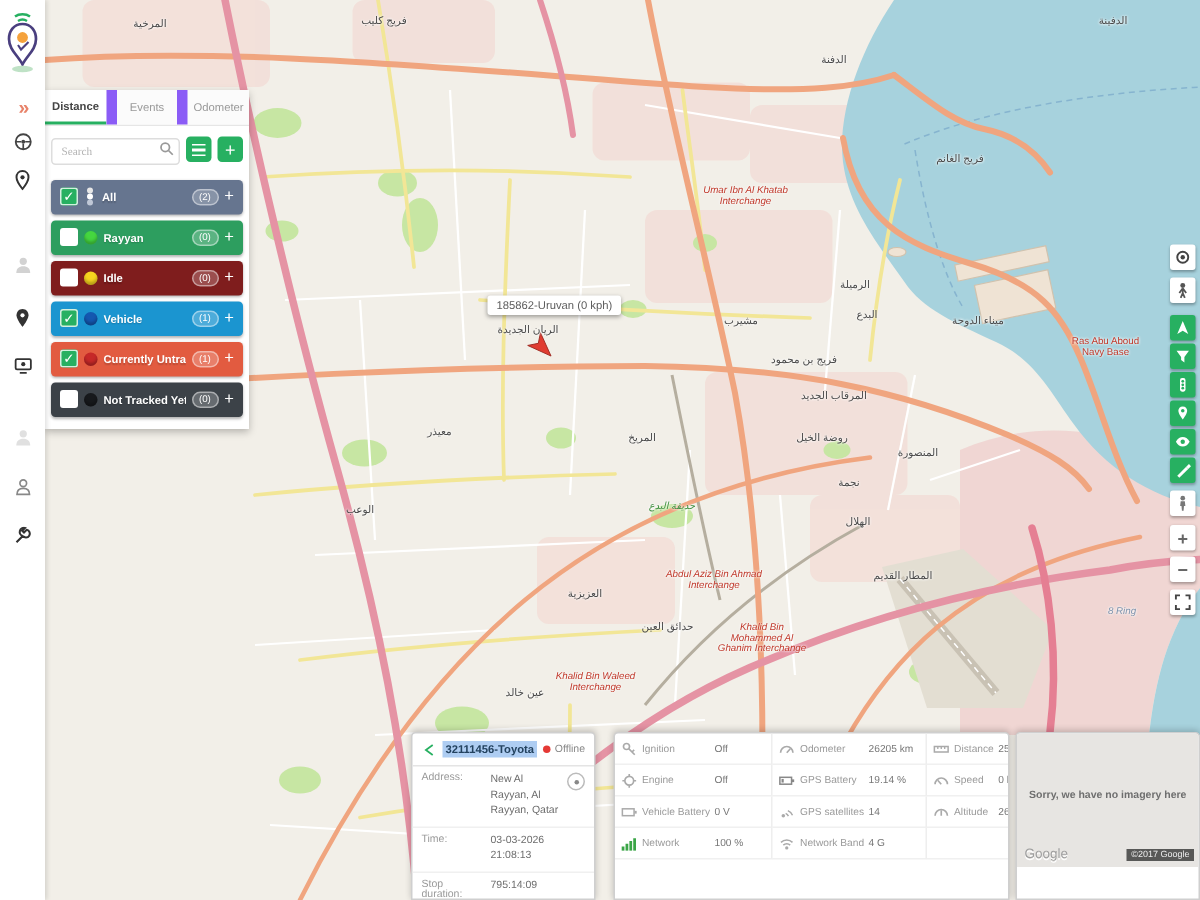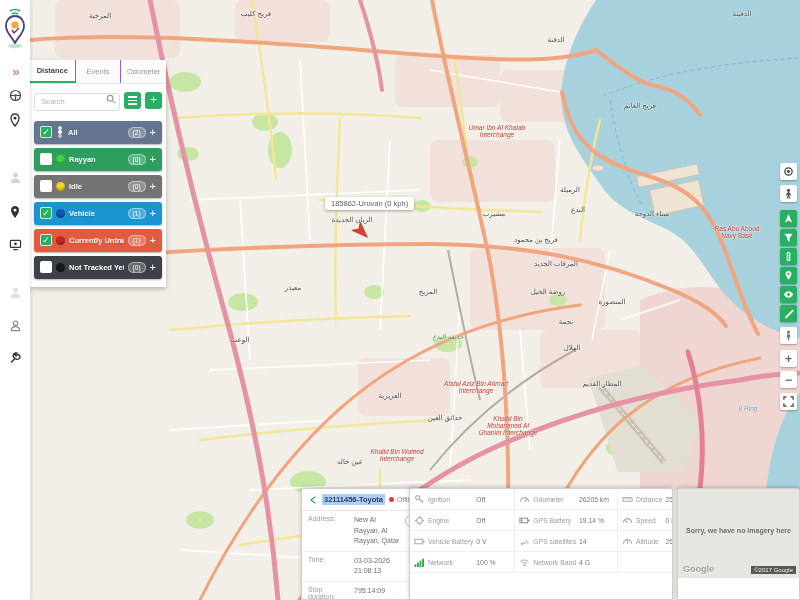--- a/index.html
+++ b/index.html
@@ -19,25 +19,25 @@
 
   
   #rail { position:absolute; left:0; top:0; width:30px; height:600px; background:#fff; box-shadow:1px 0 3px rgba(0,0,0,.12); z-index:30; }
   .rail-ic { position:absolute; left:0; width:30px; text-align:center; cursor:pointer; }
   .rail-ic svg { display:inline-block; }
   #rail-chevrons { color:#e8836a; font-size:13px; font-weight:bold; letter-spacing:-2px; }
 
   
   #sidebar { position:absolute; left:30px; top:60px; width:136px; background:#fff; box-shadow:0 2px 5px rgba(0,0,0,.25); z-index:25; padding-bottom:8px; }
   #tabs { display:flex; height:24px; border-bottom:1px solid #e6e6e6; }
-  .tab { flex:1; font-size:7.5px; color:#999; background:#fbfbfb; display:flex; align-items:center; justify-content:center; border-left:1px solid #8b5cf6; cursor:pointer; }
+  .tab { flex:1; font-size:7.5px; color:#999; background:#fbfbfb; display:flex; align-items:center; justify-content:center; border-left:7px solid #8b5cf6; cursor:pointer; }
   .tab:first-child { border-left:none; }
   .tab.active { background:#fff; color:#444; border-bottom:2px solid #27b061; font-weight:bold; }
   #search-row { display:flex; align-items:center; gap:4px; padding:6px 4px; }
-  #search-wrap { position:relative; flex:1; }
+  #search-wrap { position:relative; flex:1;font-family:Liberation Serif, serif; }
   #search-input { width:100%; height:18px; border:1px solid #ddd; border-radius:3px; font-size:7.5px; padding:0 16px 0 6px; color:#555; outline:none; font-family:inherit; }
   #search-input::placeholder { color:#b5b5b5; }
   #search-ic { position:absolute; right:4px; top:4px; }
   .grn-btn { width:17px; height:17px; background:#27b061; border-radius:3px; border:none; cursor:pointer; display:flex; align-items:center; justify-content:center; flex:none; }
   .grn-btn .bars { display:flex; flex-direction:column; gap:2px; }
   .grn-btn .bars i { display:block; width:9px; height:1.5px; background:#fff; }
   .grn-btn.plus { color:#fff; font-size:12px; line-height:1; }
   .filter-row { display:flex; align-items:center; gap:4px; margin:4px 4px 0 4px; height:23px; border-radius:3px; padding:0 6px; box-shadow:0 1px 2px rgba(0,0,0,.3); cursor:pointer; }
   .cb { width:12px; height:12px; background:#fff; border-radius:2px; flex:none; font-size:9px; line-height:12px; text-align:center; color:#fff; cursor:pointer; }
   .cb.on { background:#27b061; box-shadow:inset 0 0 0 1px rgba(255,255,255,.8); }
@@ -53,21 +53,21 @@
   
   .mapbtn { position:absolute; left:780px; width:17px; height:17px; border-radius:2px; border:none; cursor:pointer; display:flex; align-items:center; justify-content:center; box-shadow:0 1px 2px rgba(0,0,0,.3); z-index:20; padding:0; }
   .mapbtn.white { background:#fff; color:#555; }
   .mapbtn.green { background:#27b061; }
   .mapbtn.txt { font-size:12px; line-height:1; color:#666; font-weight:bold; }
 
   
   .panel { position:absolute; top:488px; height:112px; background:#fff; border:1px solid #cfcfcf; border-radius:3px 3px 0 0; box-shadow:0 -1px 4px rgba(0,0,0,.2); z-index:40; overflow:hidden; }
   .panel-hd { height:22px; border-bottom:1px solid #e4e4e4; display:flex; align-items:center; padding:0 6px; gap:4px; }
   .panel-title { font-size:8px; color:#666; }
-  #vehicle-panel { left:301px; width:123px; }
+  #vehicle-panel { left:274px; width:123px; }
   #veh-name { font-size:7.5px; font-weight:bold; color:#23425f; background:#aecdf2; padding:1px 2px; white-space:nowrap; overflow:hidden; }
   #veh-status { margin-left:auto; display:flex; align-items:center; gap:3px; font-size:7px; color:#888; flex:none; }
   #veh-status .sdot { width:5px; height:5px; border-radius:50%; background:#e53935; }
   .vrow { display:flex; padding:4px 6px; border-bottom:1px solid #f0f0f0; gap:4px; }
   .vrow .vlab { width:42px; flex:none; font-size:7px; color:#9a9a9a; }
   .vrow .vval { flex:1; font-size:7px; color:#6d6d6d; line-height:1.5; }
   #locate-btn { width:12px; height:12px; border-radius:50%; border:1px solid #bbb; background:#fff; flex:none; position:relative; cursor:pointer; }
   #locate-btn i { position:absolute; left:3.5px; top:3.5px; width:3px; height:3px; border-radius:50%; background:#888; }
 
   #sensors-panel { left:409px; width:264px; }
@@ -77,21 +77,21 @@
   .scell:nth-child(3n) { border-right:none; }
   .scell svg { flex:none; }
   .slabel { flex:1; font-size:6.8px; color:#9a9a9a; white-space:nowrap; }
   .sval { font-size:6.8px; color:#777; white-space:nowrap; width:34px; text-align:left; flex:none; }
 
   #street-panel { left:677px; width:123px; }
   #sv-icon { width:11px; height:11px; background:#27b061; border-radius:2px; position:relative; flex:none; }
   #sv-icon i { position:absolute; left:3px; top:3px; width:5px; height:5px; border-radius:50%; background:#fff; }
   #sv-body { position:relative; height:89px; background:#e7e5e2; }
   #sv-msg { position:absolute; left:0; right:0; top:38px; text-align:center; font-size:7px; font-weight:bold; color:#6e6e6e; }
-  #sv-logo { position:absolute; left:5px; bottom:4px; font-size:9px; font-weight:bold; color:#9e9e9e; text-shadow:0 1px 0 #fff; }
+  #sv-logo { position:absolute; left:5px; bottom:4px; font-size:9px; font-weight:normal; color:#9e9e9e; text-shadow:0 1px 0 #fff; }
   #sv-attr { position:absolute; right:3px; bottom:4px; background:rgba(40,40,40,.75); color:#eee; font-size:6px; padding:1px 3px; }
 </style>
 </head>
 <body>
 
 <div id="app">
 
   <div id="map">
     <svg width="800" height="600" viewBox="0 0 800 600">
 
@@ -393,21 +393,21 @@
       <span class="fcount">(2)</span>
       <span class="fplus">+</span>
     </div>
     <div class="filter-row" style="background: rgb(45, 158, 95);">
       <span class="cb"></span>
         <span class="dot" style="background: rgb(69, 214, 63);"></span>
       <span class="flabel">Rayyan</span>
       <span class="fcount">(0)</span>
       <span class="fplus">+</span>
     </div>
-    <div class="filter-row" style="background: #737373;">
+    <div class="filter-row" style="background: #7f1d1d;">
       <span class="cb"></span>
         <span class="dot" style="background: rgb(246, 212, 31);"></span>
       <span class="flabel">Idle</span>
       <span class="fcount">(0)</span>
       <span class="fplus">+</span>
     </div>
     <div class="filter-row" style="background: rgb(27, 149, 208);">
       <span class="cb on">✓</span>
         <span class="dot" style="background: rgb(20, 88, 176);"></span>
       <span class="flabel">Vehicle</span>

